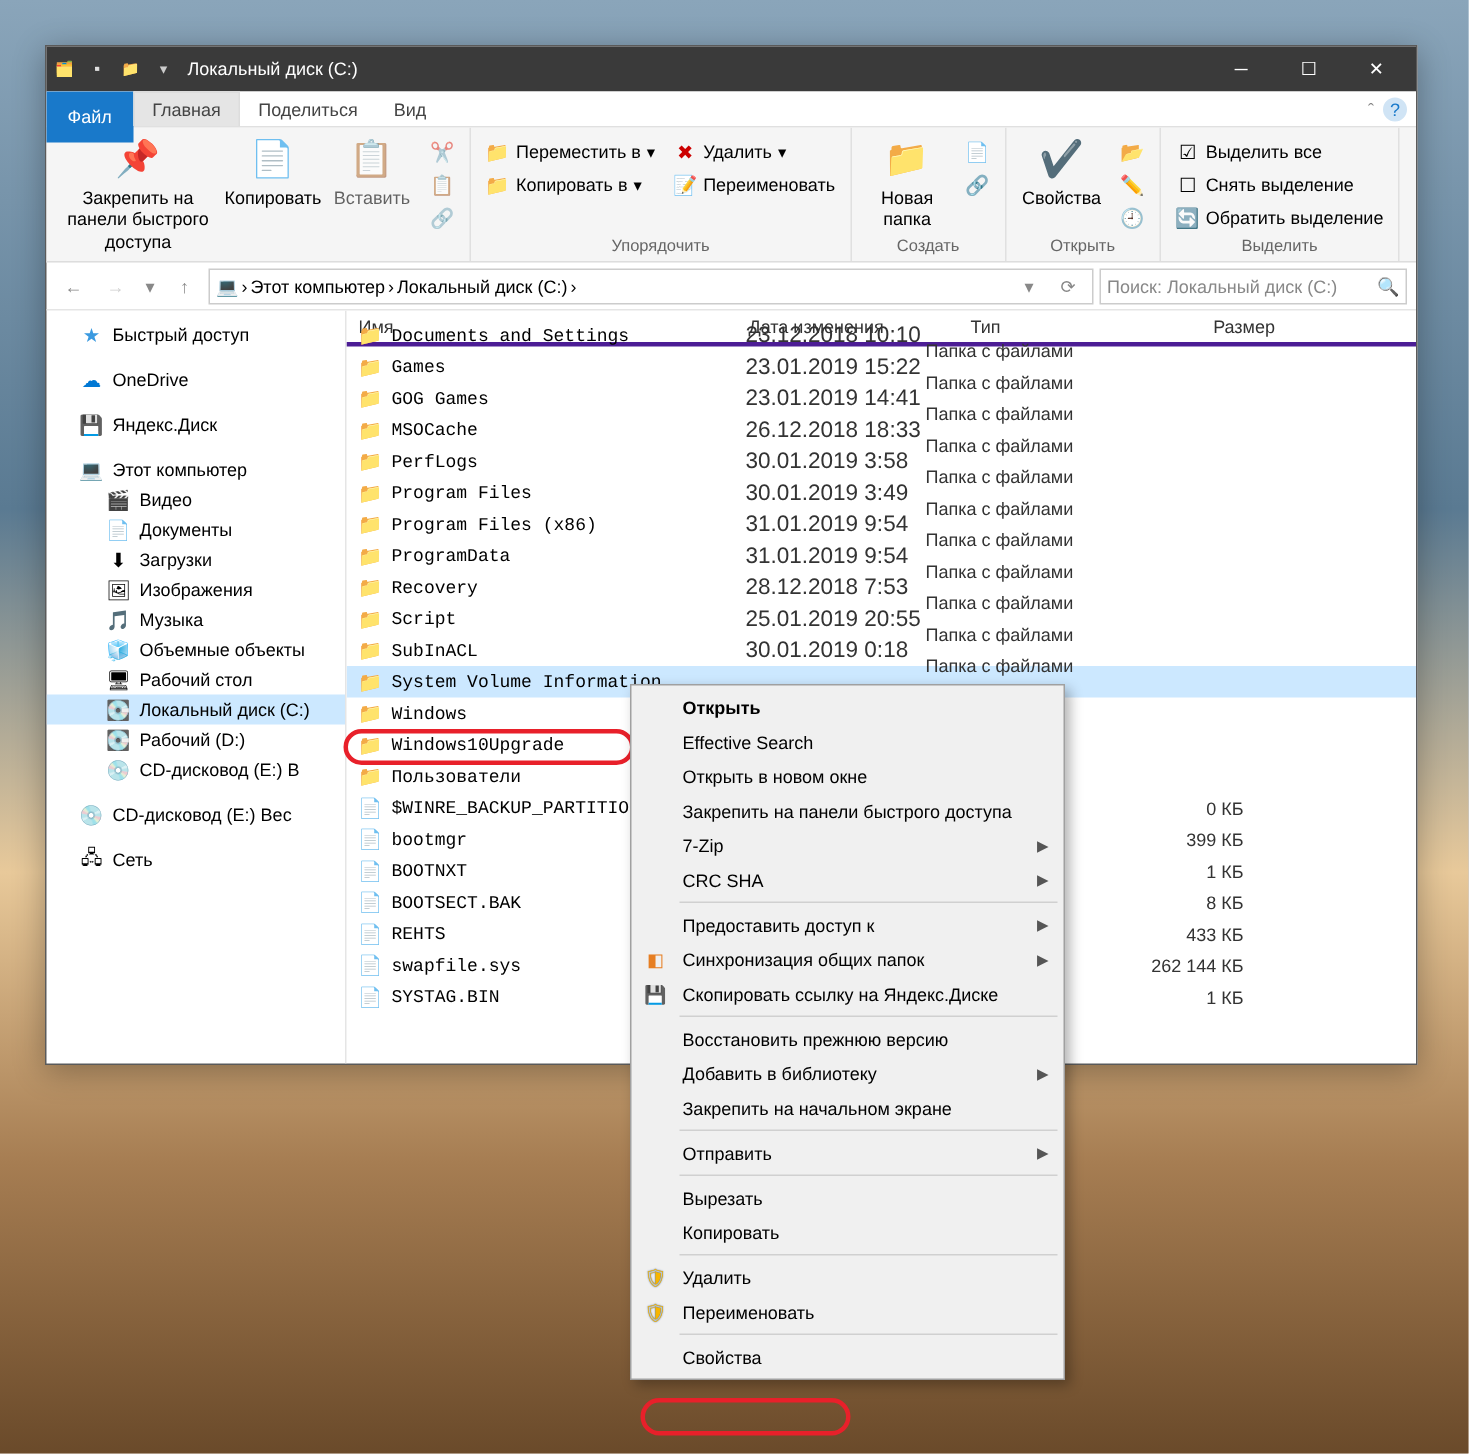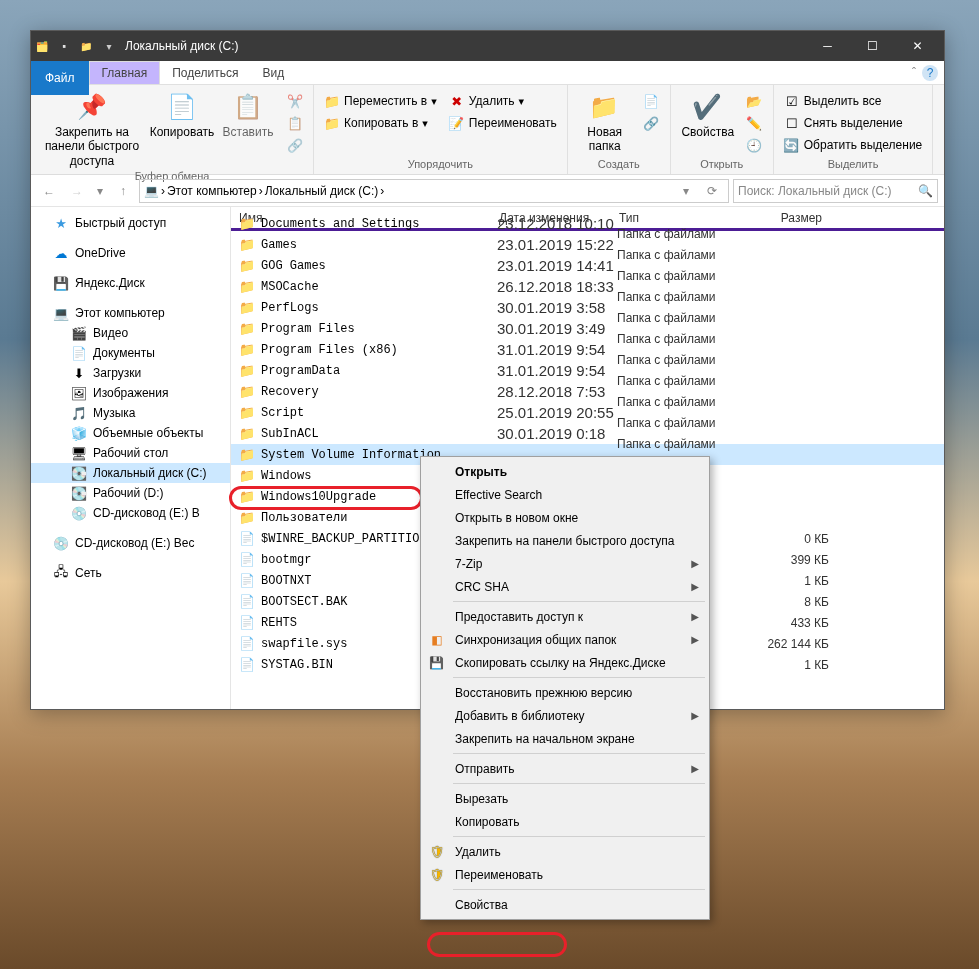--- a/index.html
+++ b/index.html
@@ -8,21 +8,21 @@
 .window { position: absolute; left: 30px; top: 30px; width: 915px; height: 680px; background: #fff; border: 1px solid #5a5a5a; display: flex; flex-direction: column; box-shadow: 0 4px 20px rgba(0,0,0,0.3); }
 .titlebar { height: 30px; background: #3a3a3a; color: #fff; display: flex; align-items: center; padding: 0 4px; }
 .titlebar-icons { display: flex; gap: 6px; align-items: center; margin-right: 8px; }
 .titlebar-icon { width: 16px; height: 16px; display: flex; align-items: center; justify-content: center; font-size: 10px; }
 .titlebar-title { flex: 1; font-size: 12px; }
 .win-controls { display: flex; }
 .win-btn { width: 45px; height: 30px; display: flex; align-items: center; justify-content: center; color: #fff; }
 .ribbon-tabs { height: 24px; background: #fff; display: flex; align-items: stretch; border-bottom: 1px solid #e0e0e0; position: relative; }
 .ribbon-tab-file { background: #1979ca; color: #fff; padding: 17px 14px; display: flex; align-items: center; }
 .ribbon-tab { padding: 0 12px; display: flex; align-items: center; color: #444; }
-.ribbon-tab.active { background: #c4b5fd; border: 1px solid #ddd; border-bottom: none; }
+.ribbon-tab.active { background: #e5e5e5; border: 1px solid #ddd; border-bottom: none; }
 .ribbon-help { margin-left: auto; display: flex; align-items: center; gap: 6px; padding-right: 6px; }
 .ribbon { height: 90px; background: #f5f5f5; border-bottom: 1px solid #ddd; display: flex; }
 .ribbon-group { border-right: 1px solid #e0e0e0; display: flex; flex-direction: column; padding: 2px 6px; }
 .ribbon-group-content { flex: 1; display: flex; align-items: flex-start; gap: 4px; }
 .ribbon-group-label { text-align: center; font-size: 11px; color: #666; padding: 2px 0; }
 .ribbon-big { display: flex; flex-direction: column; align-items: center; width: 62px; padding-top: 4px; font-size: 11px; text-align: center; line-height: 1.2; }
 .ribbon-big-icon { width: 32px; height: 32px; margin-bottom: 2px; display: flex; align-items: center; justify-content: center; font-size: 24px; }
 .ribbon-small-col { display: flex; flex-direction: column; gap: 2px; padding-top: 4px; }
 .ribbon-small-row { display: flex; align-items: center; gap: 4px; font-size: 11px; height: 20px; padding: 0 4px; }
 .ribbon-small-icon { width: 16px; height: 16px; display: inline-flex; align-items: center; justify-content: center; font-size: 13px; }
@@ -36,21 +36,21 @@
 .nav-item { display: flex; align-items: center; gap: 6px; padding: 2px 0 2px 22px; height: 20px; font-size: 12px; }
 .nav-item.indent { padding-left: 40px; }
 .nav-item.selected { background: #cce8ff; }
 .nav-item-icon { width: 16px; height: 16px; display: inline-flex; align-items: center; justify-content: center; font-size: 13px; }
 .nav-sep { height: 10px; }
 .filepane { flex: 1; display: flex; flex-direction: column; overflow: hidden; }
 .columns { height: 24px; display: flex; border-bottom: 3px solid #4c1d95; }
 .col-header { padding: 4px 8px; font-size: 12px; color: #333; border-right: 1px solid transparent; }
 .col-name { width: 260px; }
 .col-date { width: 120px; }
-.col-type { width: 120px; }
+.col-type { width: 120px; margin-left: 28px; }
 .col-size { width: 100px; text-align: right; }
 .filelist { flex: 1; overflow-y: auto; position: relative; }
 .file-row { display: flex; align-items: center; height: 21px; padding-left: 8px; }
 .file-row.selected { background: #cce8ff; }
 .highlight-oval { position: absolute; border: 3px solid #e8202a; border-radius: 14px; pointer-events: none; z-index: 5; }
 .file-icon { width: 16px; height: 16px; margin-right: 6px; display: inline-flex; align-items: center; justify-content: center; font-size: 13px; }
 .file-name { width: 236px; font-size: 12px; white-space: nowrap; overflow: hidden; text-overflow: ellipsis; font-family: Liberation Mono, monospace; }
 .file-date { width: 120px; font-size: 15px; color: #333; }
 .file-type { width: 120px; font-size: 12px; color: #333; margin-top: 20px; }
 .file-size { width: 100px; font-size: 12px; text-align: right; color: #333; padding-right: 8px; }
@@ -118,21 +118,20 @@
               <span class="ribbon-small-icon">✂️</span>
             </div>
           <div class="ribbon-small-row">
               <span class="ribbon-small-icon">📋</span>
             </div>
           <div class="ribbon-small-row">
               <span class="ribbon-small-icon">🔗</span>
             </div>
         </div>
       </div>
-      <div class="ribbon-group-label">Буфер обмена</div>
     </div>
 
     <div class="ribbon-group">
       <div class="ribbon-group-content">
         <div class="ribbon-small-col">
           <div class="ribbon-small-row"><span class="ribbon-small-icon">📁</span><span>Переместить в</span> ▾</div>
           <div class="ribbon-small-row"><span class="ribbon-small-icon">📁</span><span>Копировать в</span> ▾</div>
         </div>
         <div class="ribbon-small-col">
           <div class="ribbon-small-row"><span class="ribbon-small-icon" style="color:#c00;">✖</span><span>Удалить</span> ▾</div>

